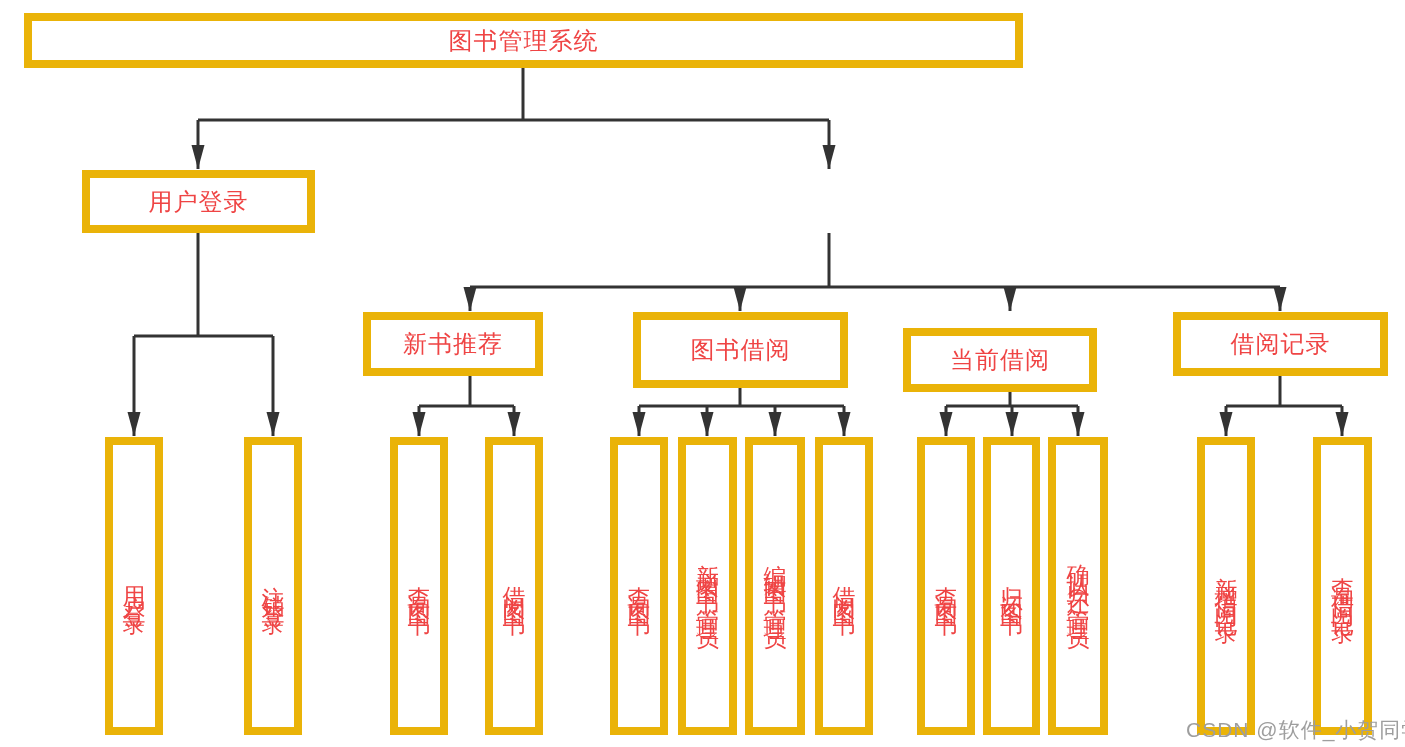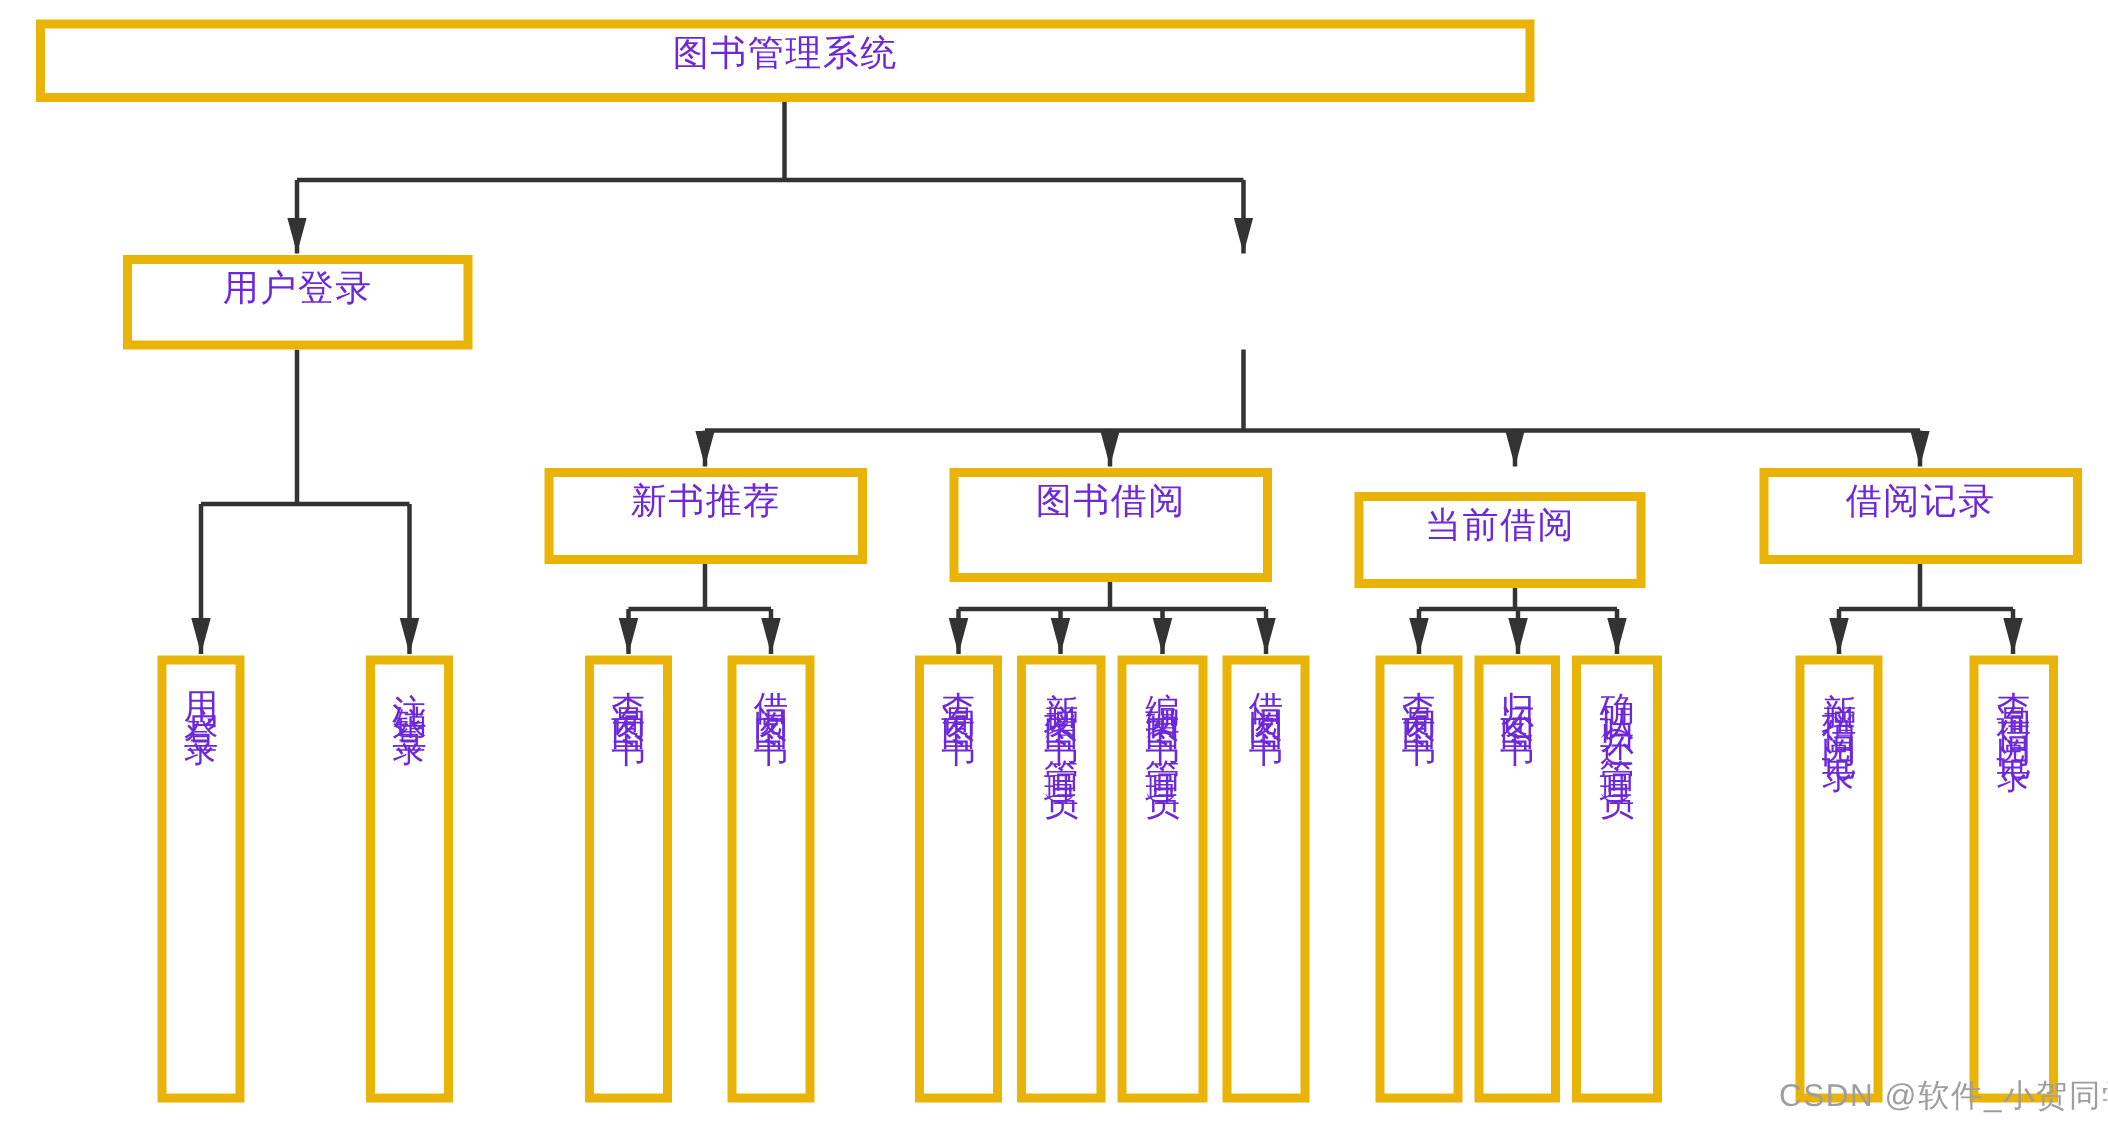--- a/index.html
+++ b/index.html
@@ -20,24 +20,25 @@
     position: absolute;
     left: 0;
     top: 0;
     width: 1405px;
     height: 747px;
   }
   .box {
     position: absolute;
     box-sizing: border-box;
     background: #ffffff;
-    border: 6px solid #eab308;
+    border: 8px solid #eab308;
     display: flex;
+    align-items: center;
     justify-content: center;
-    color: #6d28d9;
+    color: #ef4444;
   }
   .hbox {
     font-size: 24px;
     letter-spacing: 1px;
     white-space: nowrap;
   }
   .vbox span {
     writing-mode: vertical-rl;
     font-size: 23px;
     letter-spacing: 9px;
@@ -110,21 +111,21 @@
   </svg>
 
   <div class="box hbox" style="left:24px; top:13px; width:999px; height:55px;">
     <span>图书管理系统</span>
   </div>
 
   <div class="box hbox" style="left:82px; top:170px; width:233px; height:63px;">
     <span>用户登录</span>
   </div>
 
-  <div class="box hbox" style="left:363px; top:312px; width:215px; height:64px;">
+  <div class="box hbox" style="left:363px; top:312px; width:180px; height:64px;">
     <span>新书推荐</span>
   </div>
   <div class="box hbox" style="left:633px; top:312px; width:215px; height:76px;">
     <span>图书借阅</span>
   </div>
   <div class="box hbox" style="left:903px; top:312px; width:194px; height:64px;margin-top:16px;">
     <span>当前借阅</span>
   </div>
   <div class="box hbox" style="left:1173px; top:312px; width:215px; height:64px;">
     <span>借阅记录</span>

